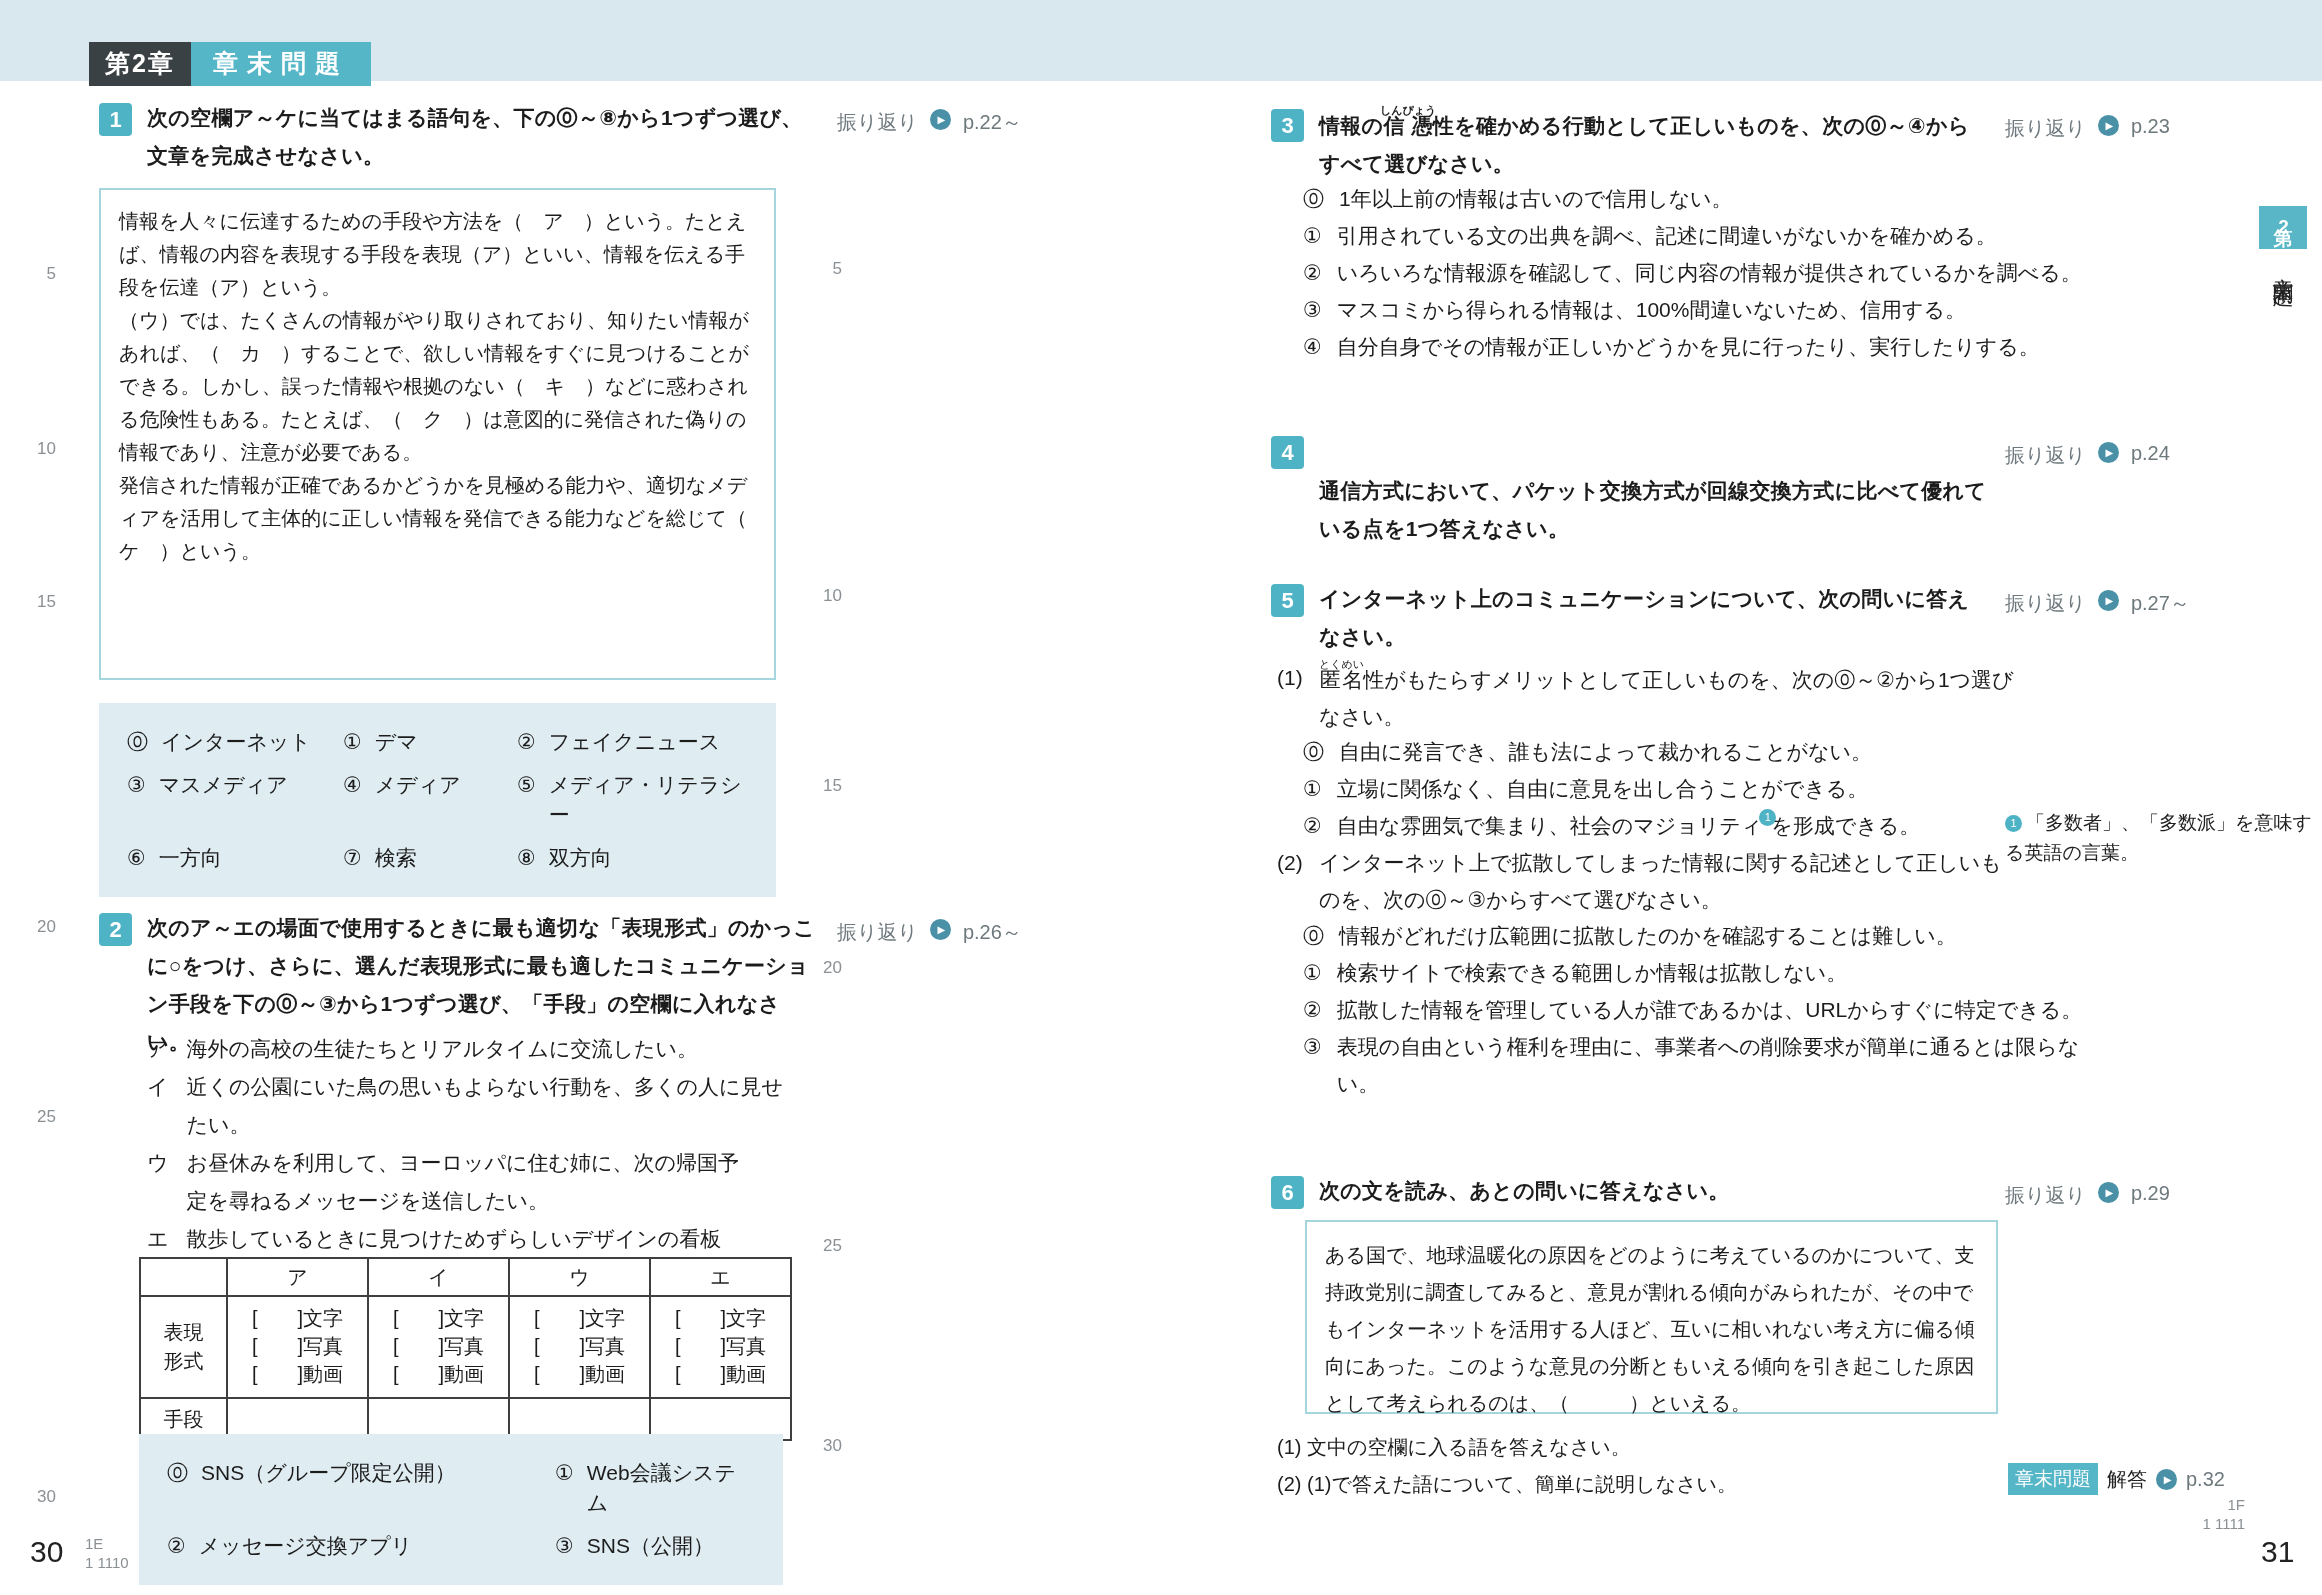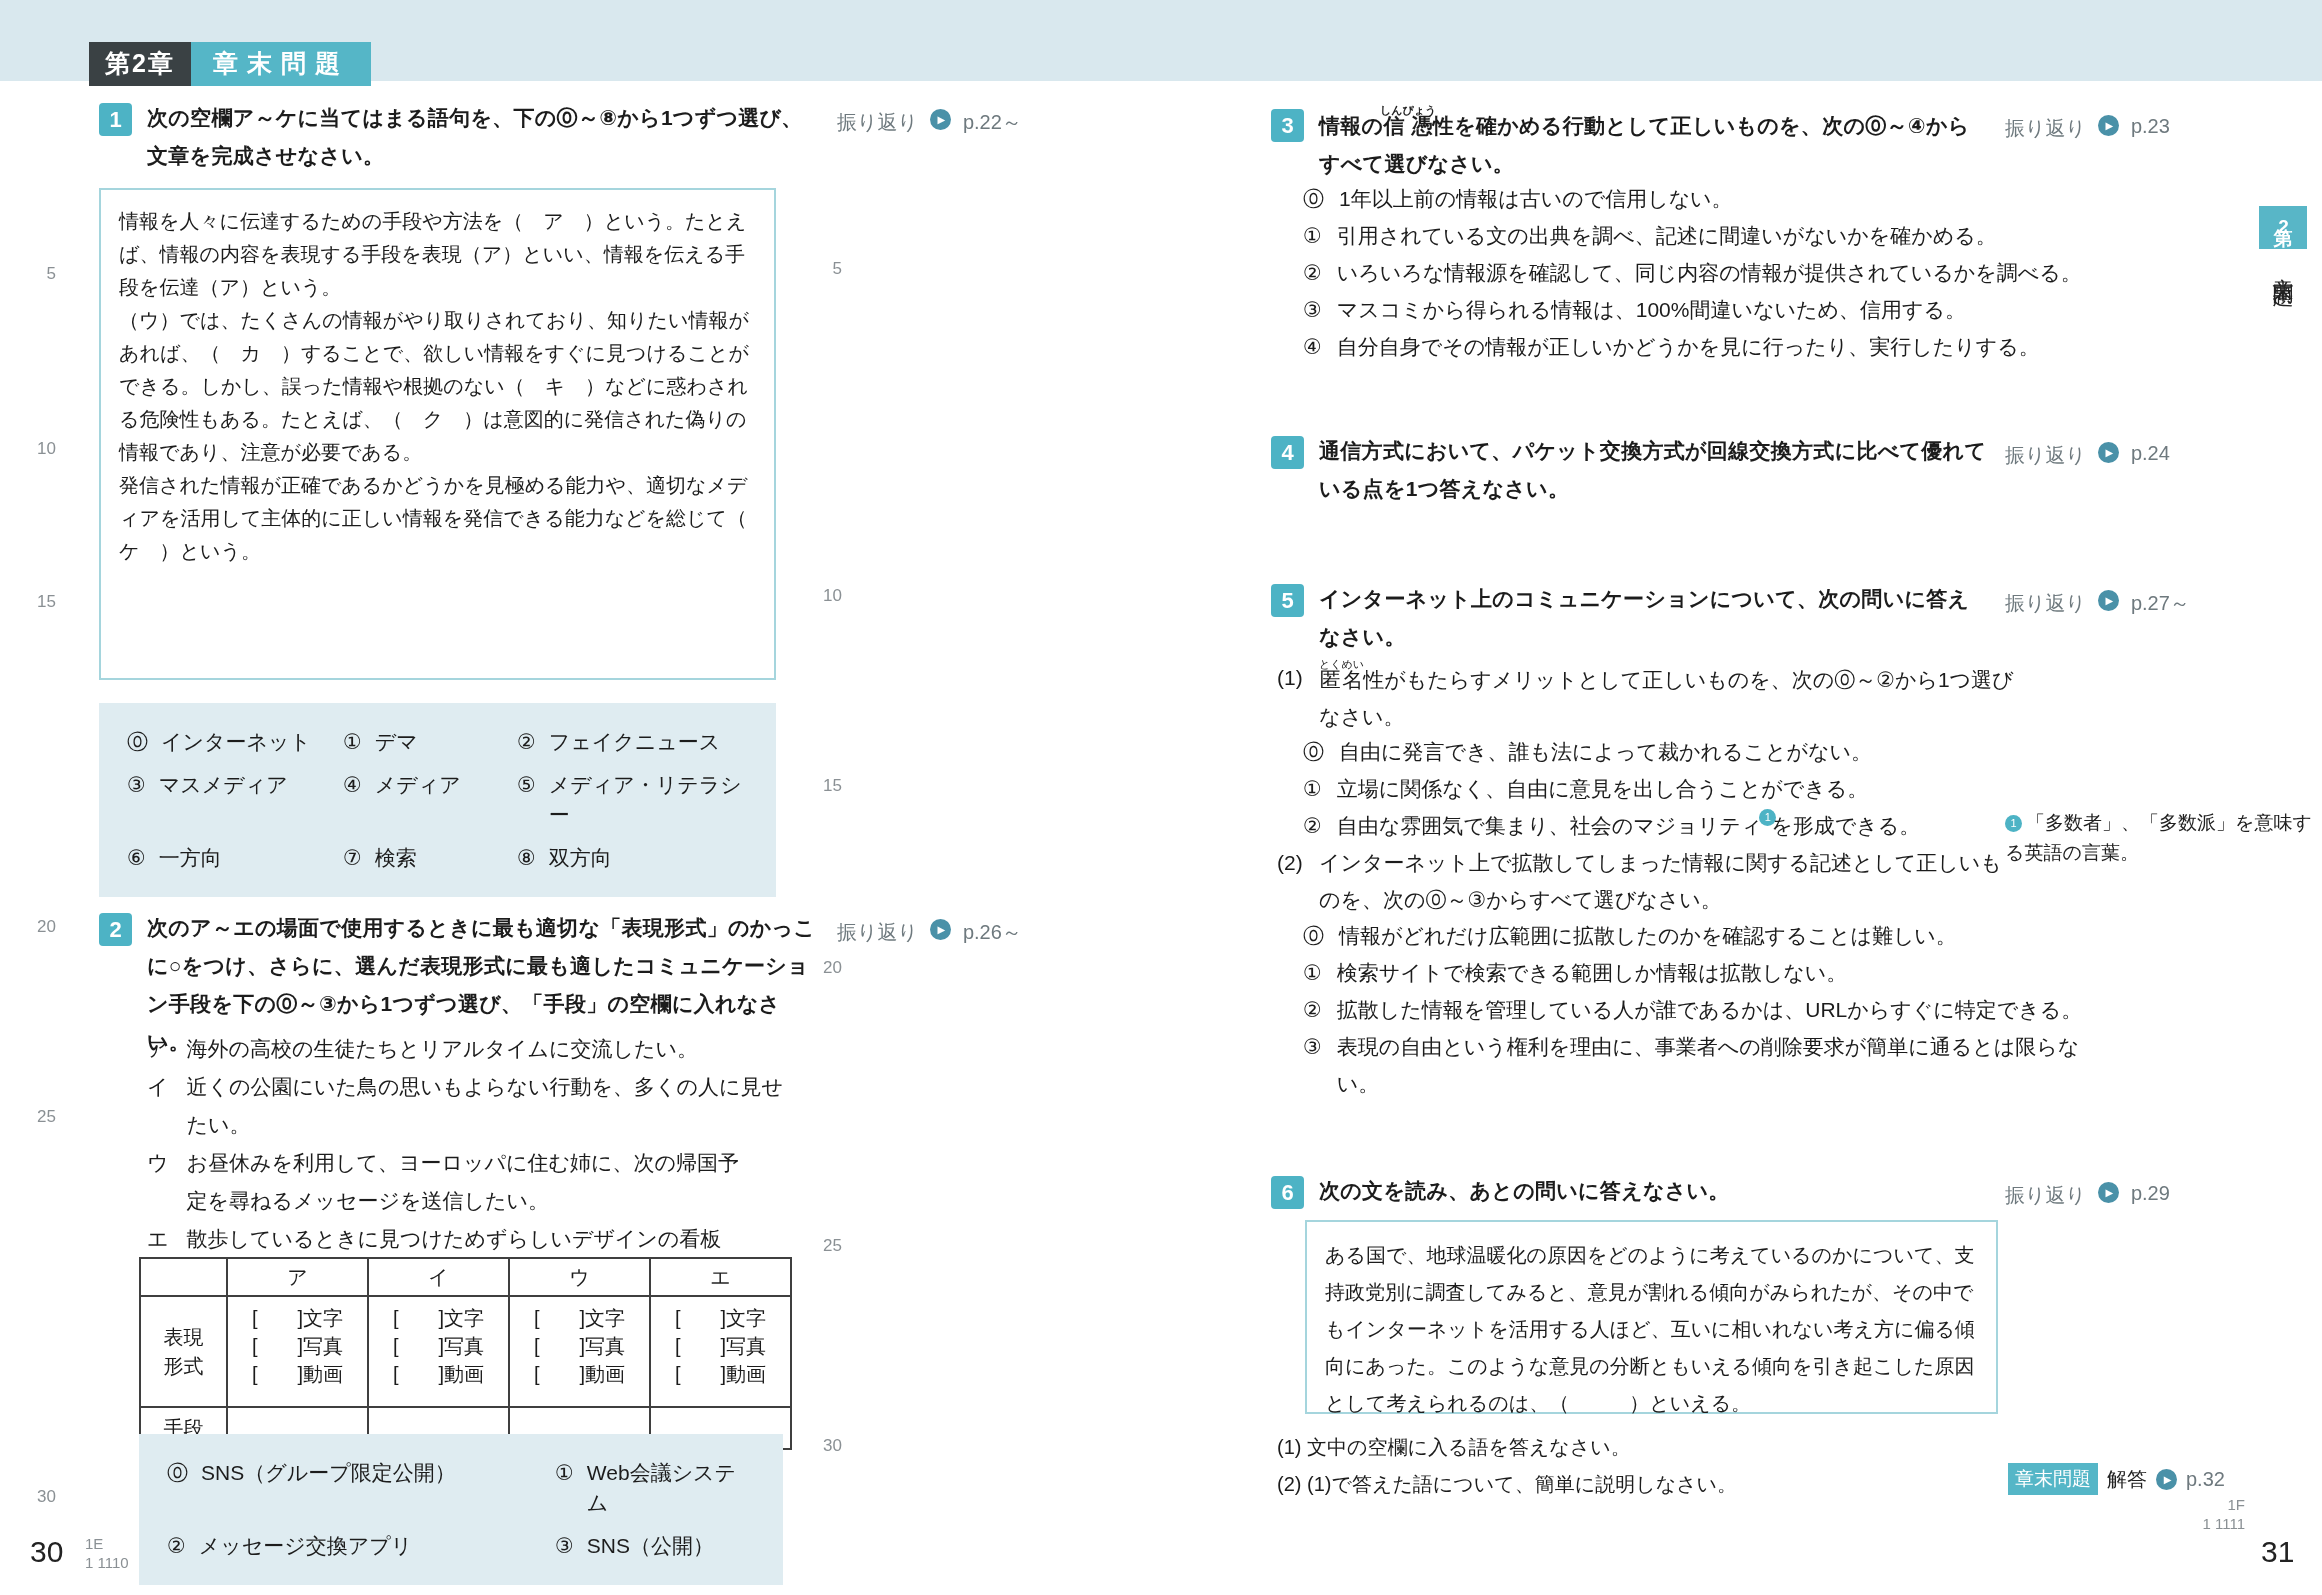--- a/index.html
+++ b/index.html
@@ -41,21 +41,21 @@
   .subq .qnum { flex-shrink:0; width:42px; }
 
   .pitems { position:absolute; font-size:21px; }
   .pitem { display:flex; gap:18px; line-height:38px; }
   .pitem .ltr { flex-shrink:0; }
 
   .ftable { position:absolute; border-collapse:collapse; font-size:20px; background:#fff; }
   .ftable th, .ftable td { border:2px solid #3f3f3f; text-align:center; vertical-align:middle; font-weight:normal; }
   .ftable .corner { width:87px; }
   .ftable .colh { width:141px; height:38px; }
-  .fcell { padding:7px 0 18px; }
+  .fcell { padding:7px 0 9px; }
   .fmt { display:inline-block; text-align:left; line-height:28px; }
   .means td { height:42px; }
 
   ruby rt { font-size:11px; color:#222; letter-spacing:0; }
 
   .fnmark { display:inline-block; width:17px; height:17px; border-radius:50%; background:#4db3c5; color:#fff;
             font-size:11px; line-height:17px; text-align:center; vertical-align:12px; margin:0 -5px 0 -3px; }
   .sidenote { position:absolute; left:2005px; top:808px; width:313px; font-size:19px; line-height:30px; color:#222; }
   .sidenote .fnmark { vertical-align:2px; margin:0 4px 0 0; }
 
@@ -256,21 +256,21 @@
         <span>マスコミから得られる情報は、100%間違いないため、信用する。</span>
       </div>
     <div class="opt">
         <span class="onum">④</span>
         <span>自分自身でその情報が正しいかどうかを見に行ったり、実行したりする。</span>
       </div>
   </div>
 
   <div class="problem" style="left:1271px; top:432px; width:760px;">
     <span class="pbadge">4</span>
-    <div class="ptitle" style="width:683px;">通信方式において、パケット交換方式が回線交換方式に比べて優れている点を1つ答えなさい。</div>
+    <div class="ptitle" style="width:683px;margin-top:40px;">通信方式において、パケット交換方式が回線交換方式に比べて優れている点を1つ答えなさい。</div>
   </div>
   <div class="review" style="left:2005px; top:442px;">
     <span>振り返り</span>
     <span class="play">▶</span>
     <span>p.24</span>
   </div>
 
   <div class="problem" style="left:1271px; top:580px; width:709px;">
     <span class="pbadge">5</span>
     <div class="ptitle" style="width:661px;">インターネット上のコミュニケーションについて、次の問いに答えなさい。</div>

